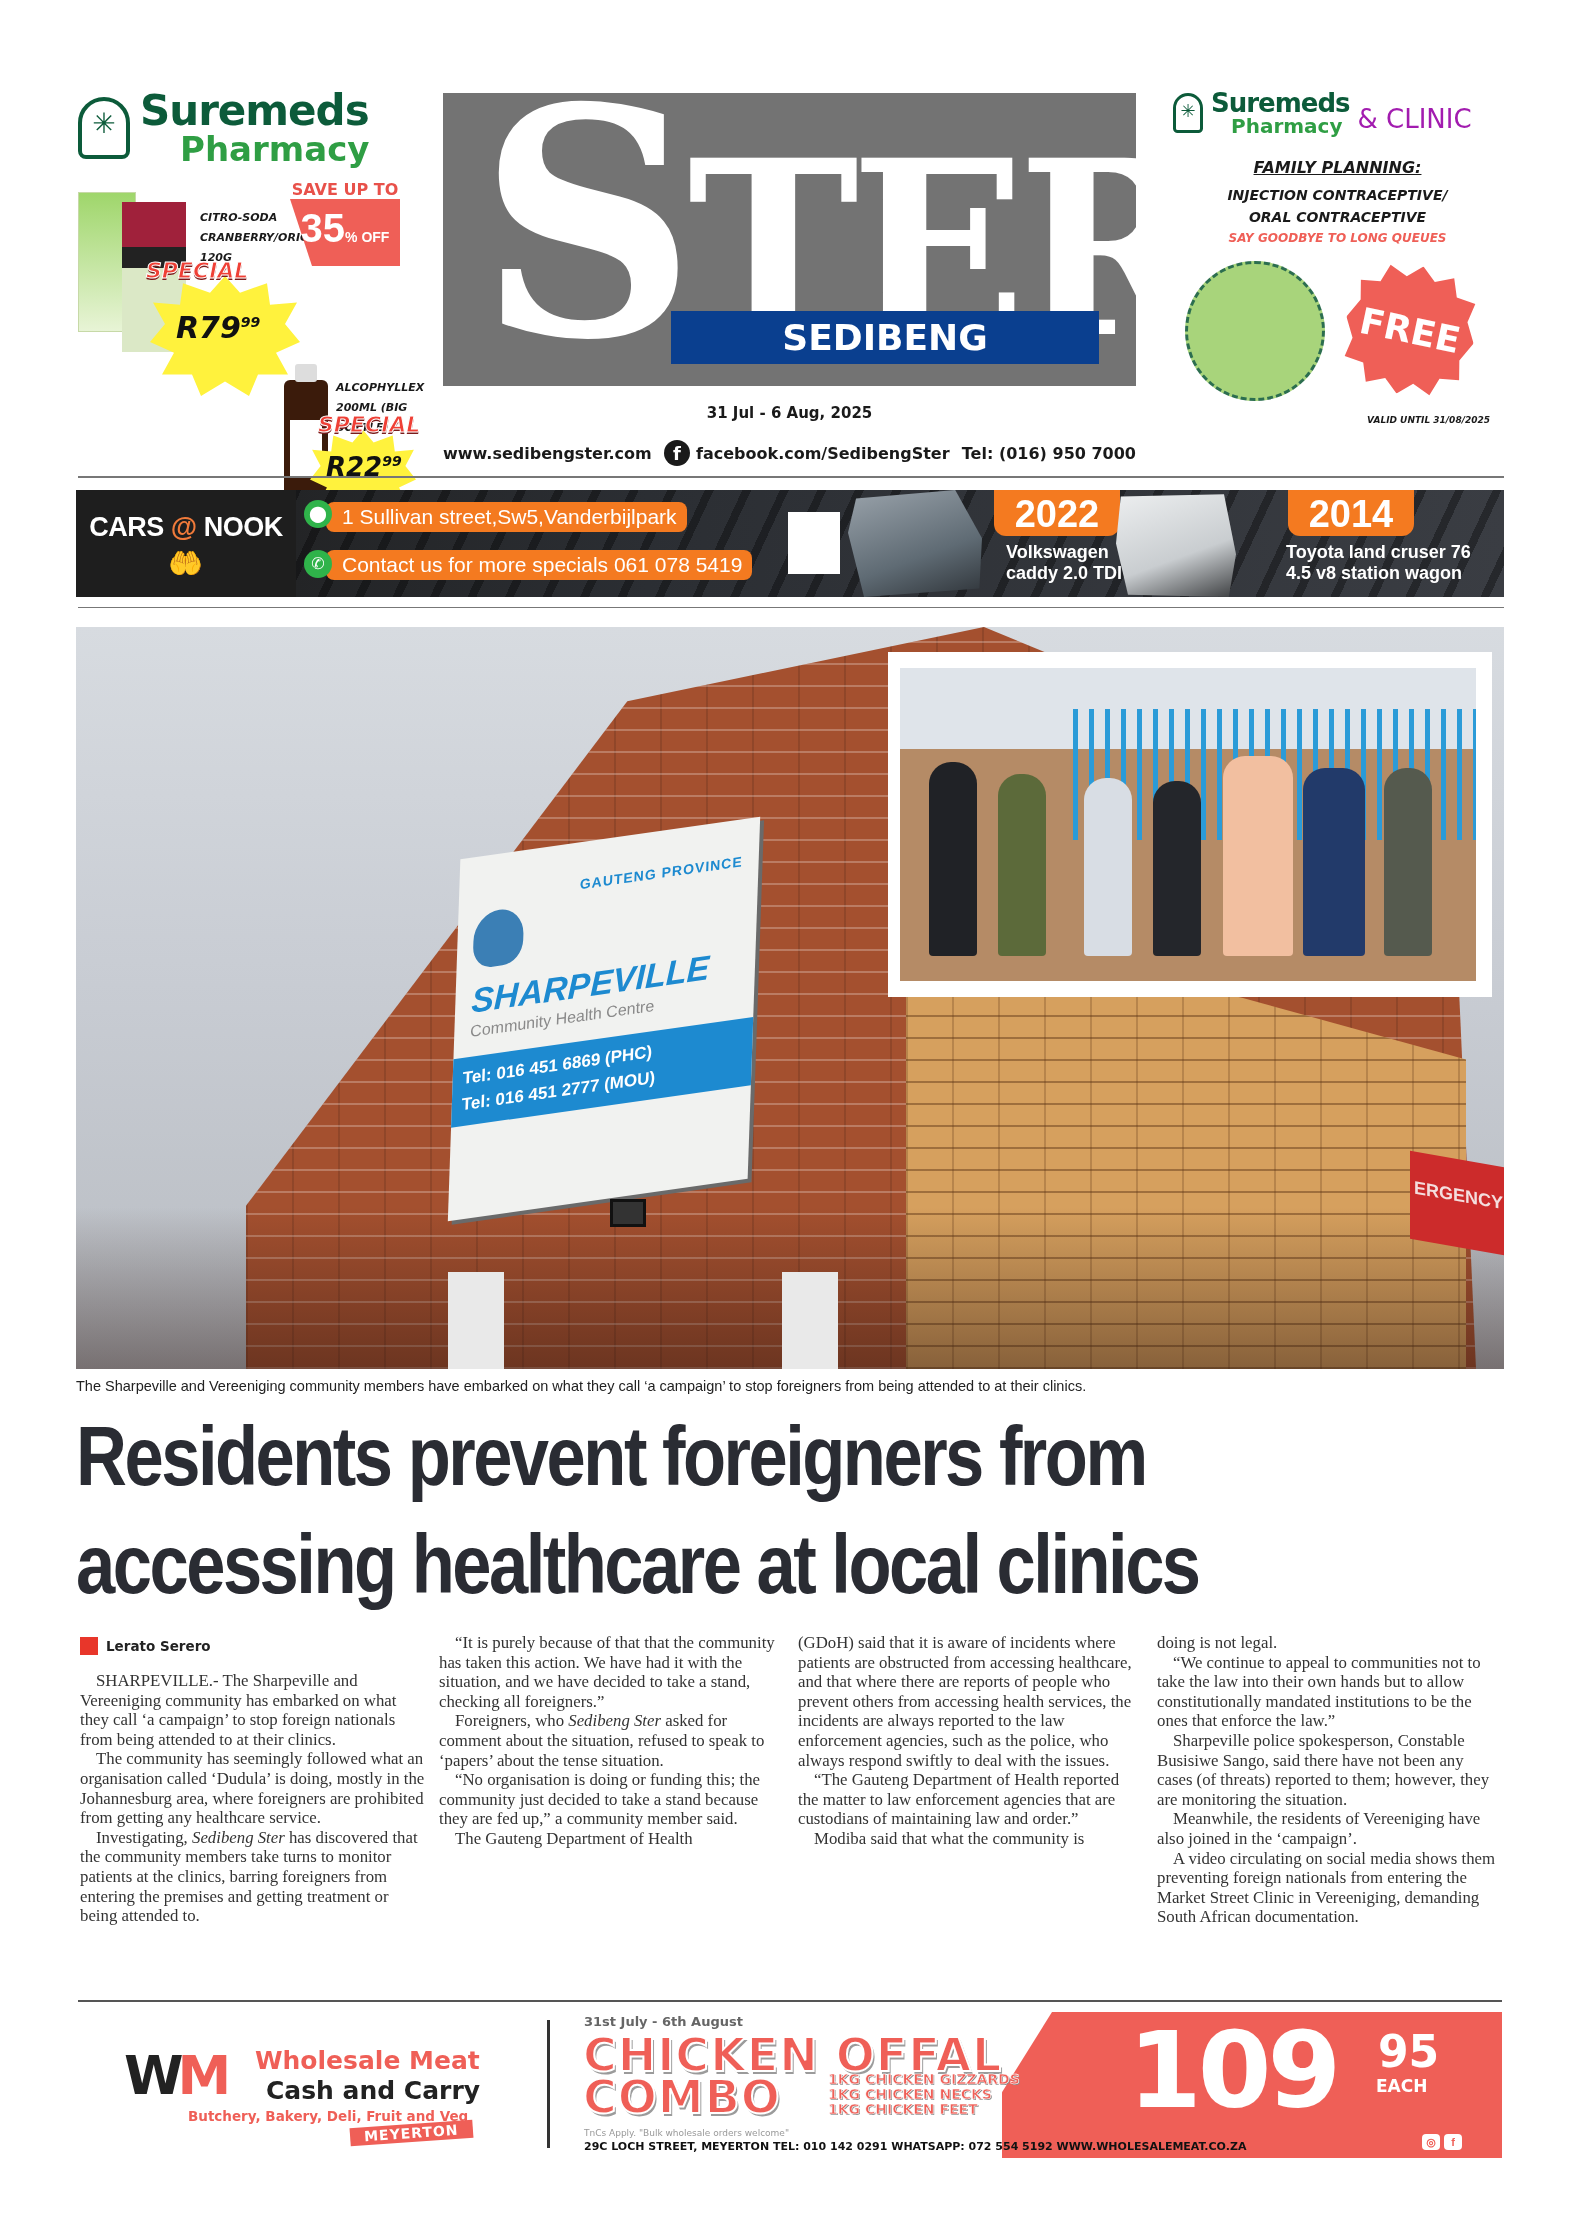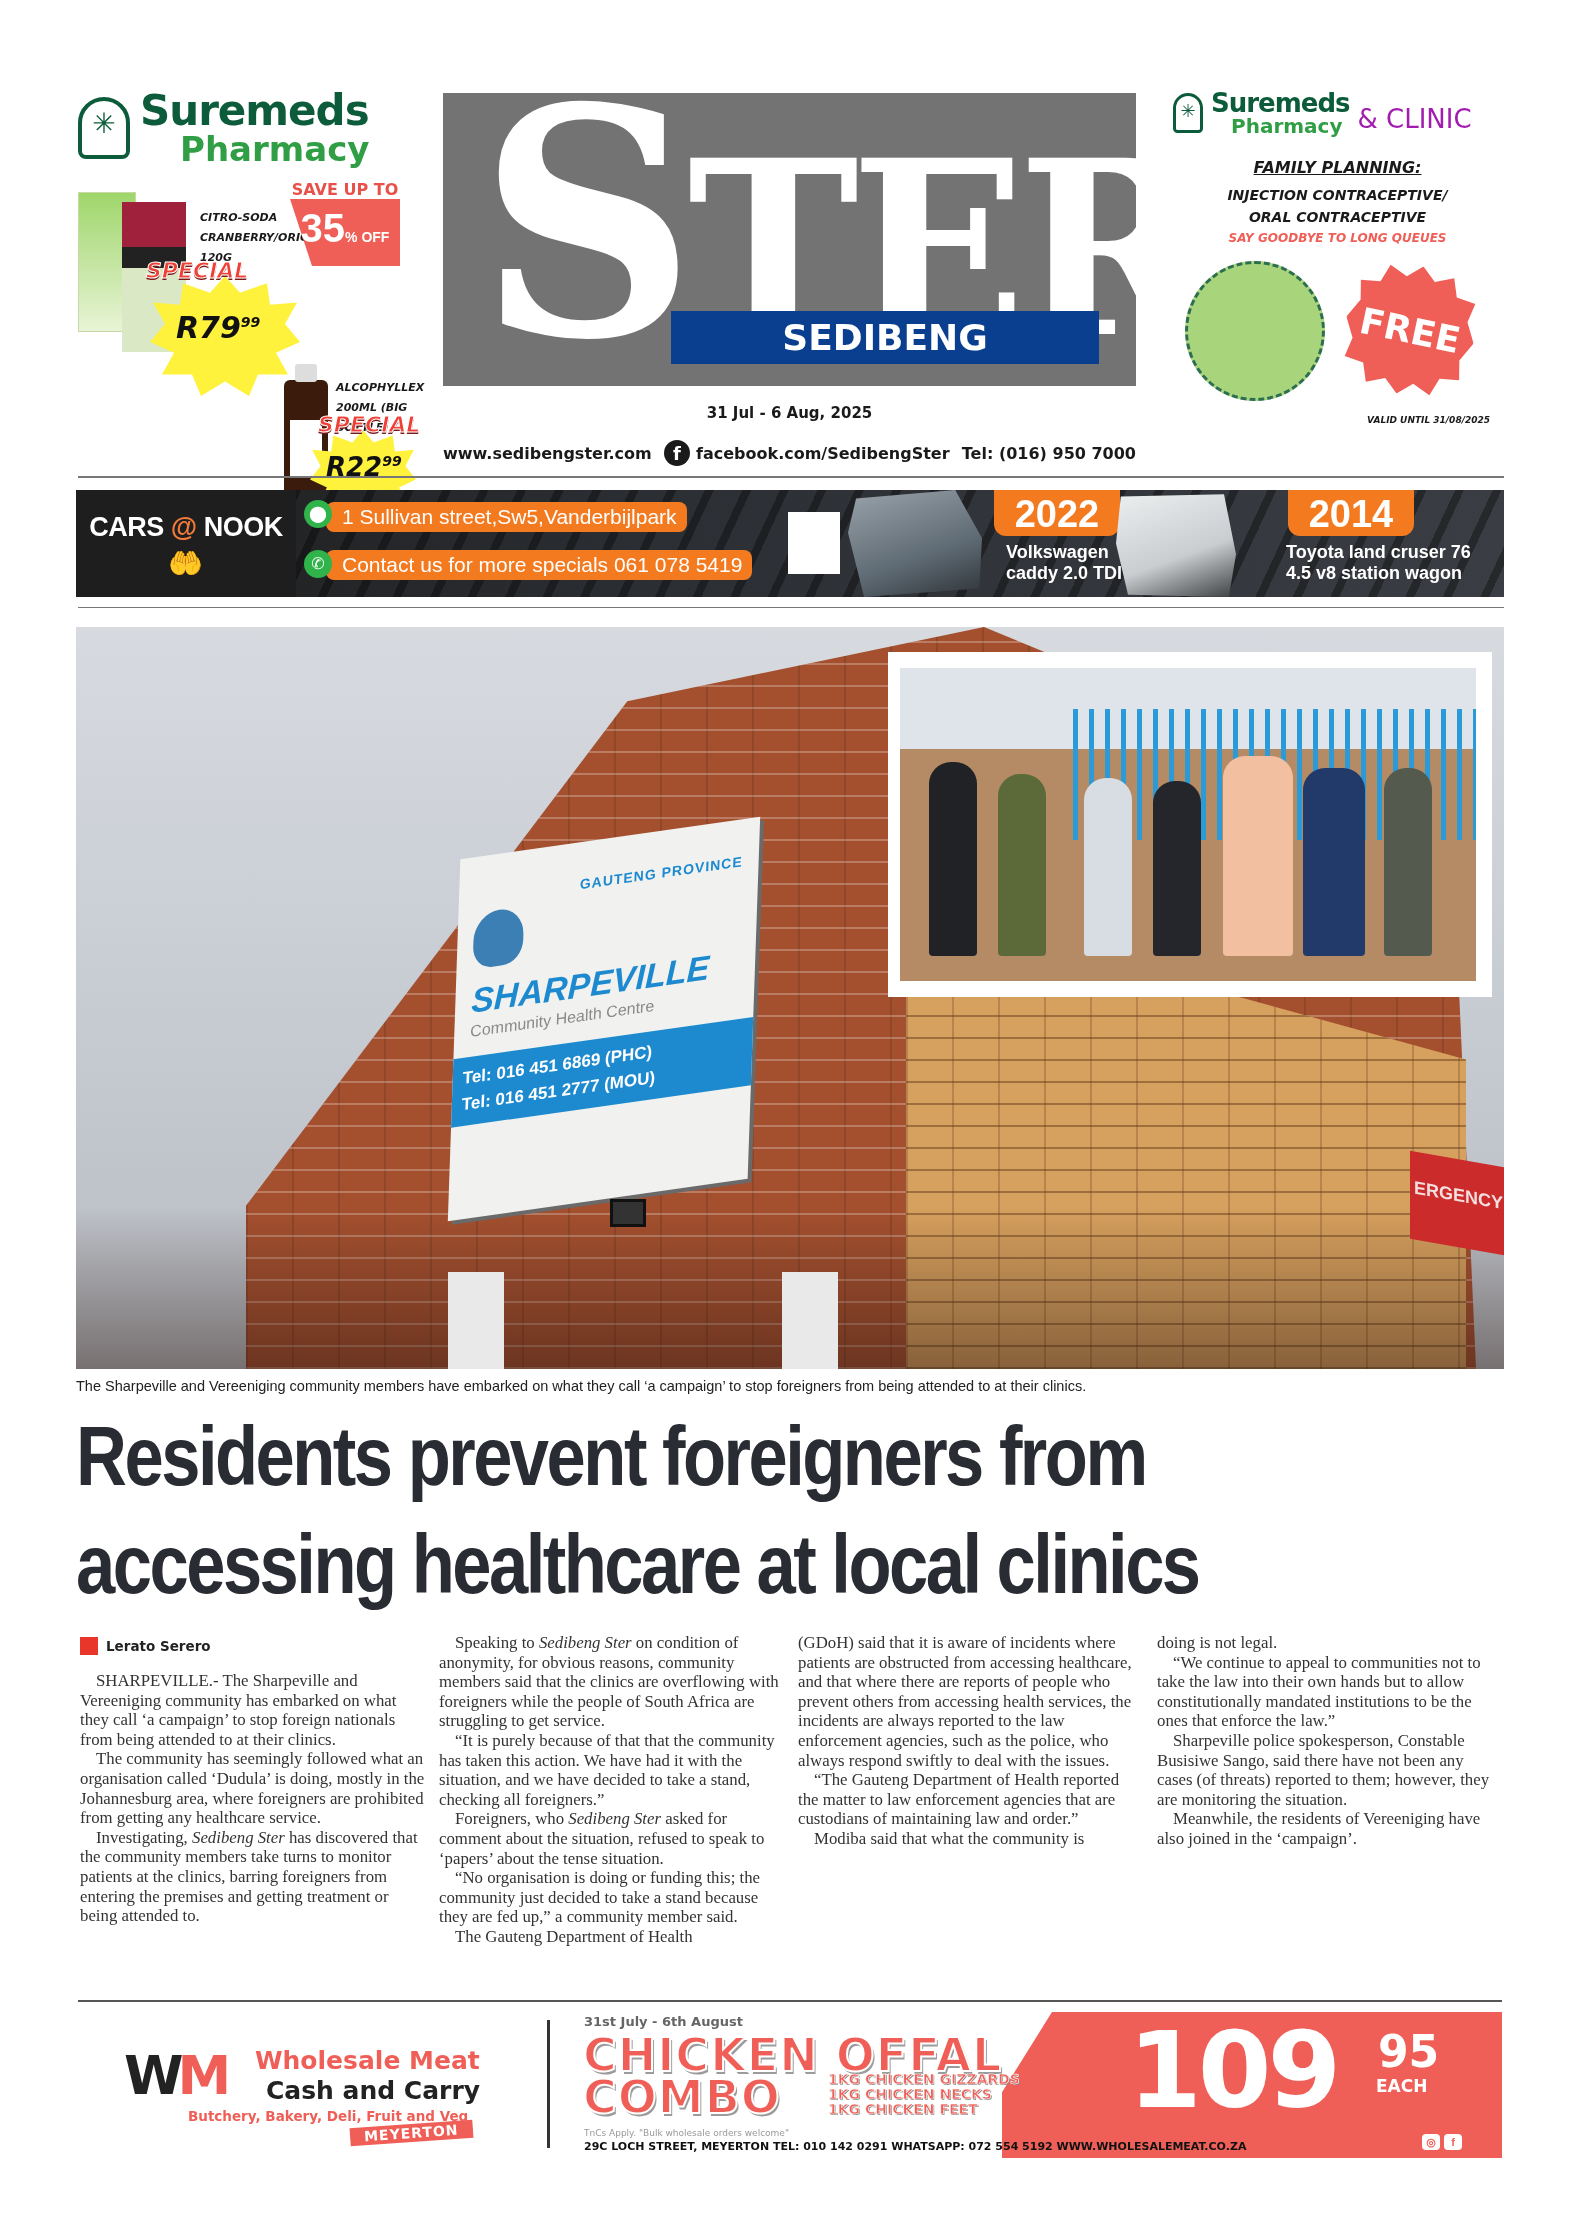--- a/index.html
+++ b/index.html
@@ -277,36 +277,36 @@
   <span>Lerato Serero</span>
 </div>
 
 <div class="cols">
   <div class="col col1" style="margin-top:6px">
     <p>SHARPEVILLE.- The Sharpeville and Vereeniging community has embarked on what they call ‘a campaign’ to stop foreign nationals from being attended to at their clinics.</p>
     <p>The community has seemingly followed what an organisation called ‘Dudula’ is doing, mostly in the Johannesburg area, where foreigners are prohibited from getting any healthcare service.</p>
     <p><span>Investigating, </span><i>Sedibeng Ster</i> <span>has discovered that the community members take turns to monitor patients at the clinics, barring foreigners from entering the premises and getting treatment or being attended to.</span></p>
   </div>
   <div class="col col2">
-    <p><span>Speaking to </span><i>Sedibeng Ster</i><span> on condition of anonymity, for obvious reasons, community members said that the clinics are overflowing with foreigners while the people of South Africa are struggling to get service.</span></p>
     <p>“It is purely because of that that the community has taken this action. We have had it with the situation, and we have decided to take a stand, checking all foreigners.”</p>
     <p><span>Foreigners, who </span><i>Sedibeng Ster</i><span> asked for comment about the situation, refused to speak to ‘papers’ about the tense situation.</span></p>
     <p>“No organisation is doing or funding this; the community just decided to take a stand because they are fed up,” a community member said.</p>
     <p>The Gauteng Department of Health</p>
   </div>
   <div class="col col3">
     <p class="cont">(GDoH) said that it is aware of incidents where patients are obstructed from accessing healthcare, and that where there are reports of people who prevent others from accessing health services, the incidents are always reported to the law enforcement agencies, such as the police, who always respond swiftly to deal with the issues.</p>
     <p>“The Gauteng Department of Health reported the matter to law enforcement agencies that are custodians of maintaining law and order.”</p>
     <p>Modiba said that what the community is</p>
   </div>
   <div class="col col4">
     <p class="cont">doing is not legal.</p>
     <p>“We continue to appeal to communities not to take the law into their own hands but to allow constitutionally mandated institutions to be the ones that enforce the law.”</p>
     <p>Sharpeville police spokesperson, Constable Busisiwe Sango, said there have not been any cases (of threats) reported to them; however, they are monitoring the situation.</p>
     <p>Meanwhile, the residents of Vereeniging have also joined in the ‘campaign’.</p>
+    <p>A video circulating on social media shows them preventing foreign nationals from entering the Market Street Clinic in Vereeniging, demanding South African documentation.</p>
   </div>
 </div>
 
 <div class="rule2"></div>
 
 <div class="wm">
   <div class="wm-logo"><span class="w">W</span><span class="m">M</span></div>
   <div class="wm-t1">Wholesale Meat</div>
   <div class="wm-t2">Cash and Carry</div>
   <div class="wm-t3">Butchery, Bakery, Deli, Fruit and Veg</div>

